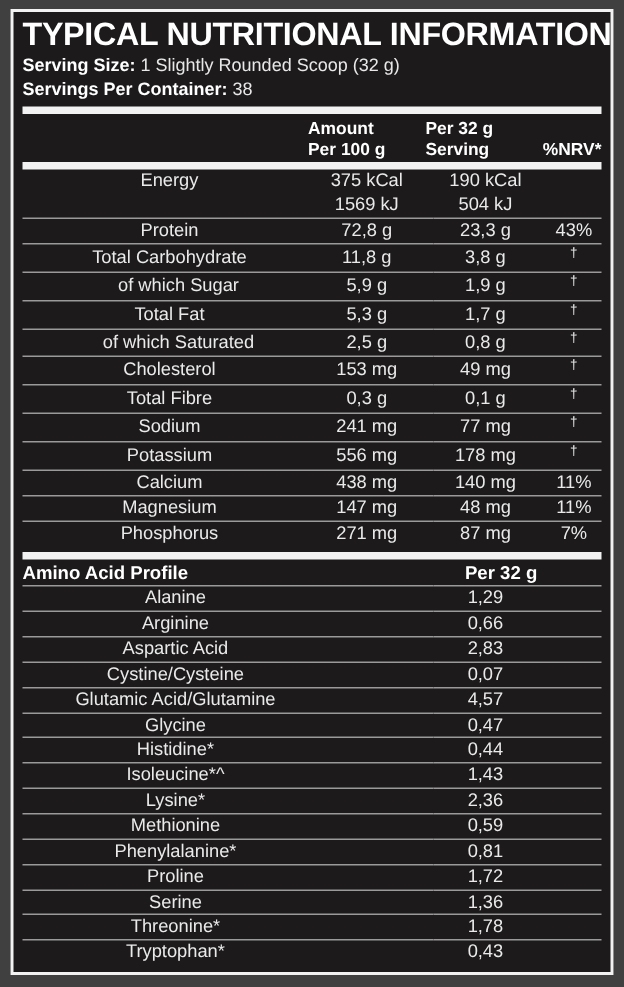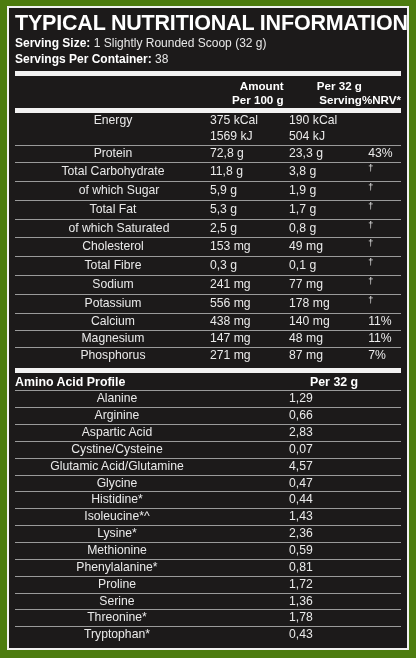--- a/index.html
+++ b/index.html
@@ -4,21 +4,21 @@
 <style>
   * { margin:0; padding:0; box-sizing:border-box; }
   html,body {
     width:416px; height:658px;
     background:#131313;
     font-family:"Liberation Sans", sans-serif;
     -webkit-font-smoothing:antialiased;
   }
   .label-root {
     width:416px; height:658px;
-    background:#4d7c0f;
+    background:#404040;
     padding:6px 7px 4px 7px;
     display:flex; flex-direction:column;
   }
 
   
   .panel {
     border:2px solid #f2f2f2;
     background:#1c1a1a;
     padding:4px 6px 5px 6px;
   }
@@ -49,39 +49,39 @@
   table { width:100%; border-collapse:collapse; }
   td, th { padding:0; }
 
   .col-name { width:50.5%; }
   .col-a    { width:20.5%; }
   .col-b    { width:20.5%; }
   .col-nrv  { width:8.5%; }
 
   .hdr td {
     color:#ffffff; font-size:11.6px; font-weight:bold;
-    text-align:right; line-height:1.16; padding-top:3px;
+    text-align:left; line-height:1.16; padding-top:3px;
   }
   .hdr td.nrvh { vertical-align:bottom; padding-bottom:0px; }
 
   .rowline td {
     border-top:1.6px solid #9a9a9a;
   }
   .firstline td { border-top:none; }
 
   .nm {
     color:#eaeaea; font-size:12.2px; line-height:1.30;
     padding-left:1px; white-space:nowrap;text-align:center;
   }
   .nm.sub { padding-left:13px; }
   .nm.aa  { padding-left:9px; }
 
   .vl {
     color:#eaeaea; font-size:12.2px; line-height:1.30;
-    text-align:left; padding-right:10px; white-space:nowrap;
+    text-align:center; padding-right:10px; white-space:nowrap;
   }
   .vl.nrv { padding-right:4px; }
   .dag { font-size:9px; vertical-align:super; }
 
   .aahdr td {
     color:#ffffff; font-size:12.4px; font-weight:bold;
     line-height:1.34; padding-top:1px;
   }
   .aahdr td.r { text-align:right; padding-right:10px; }
 </style>

